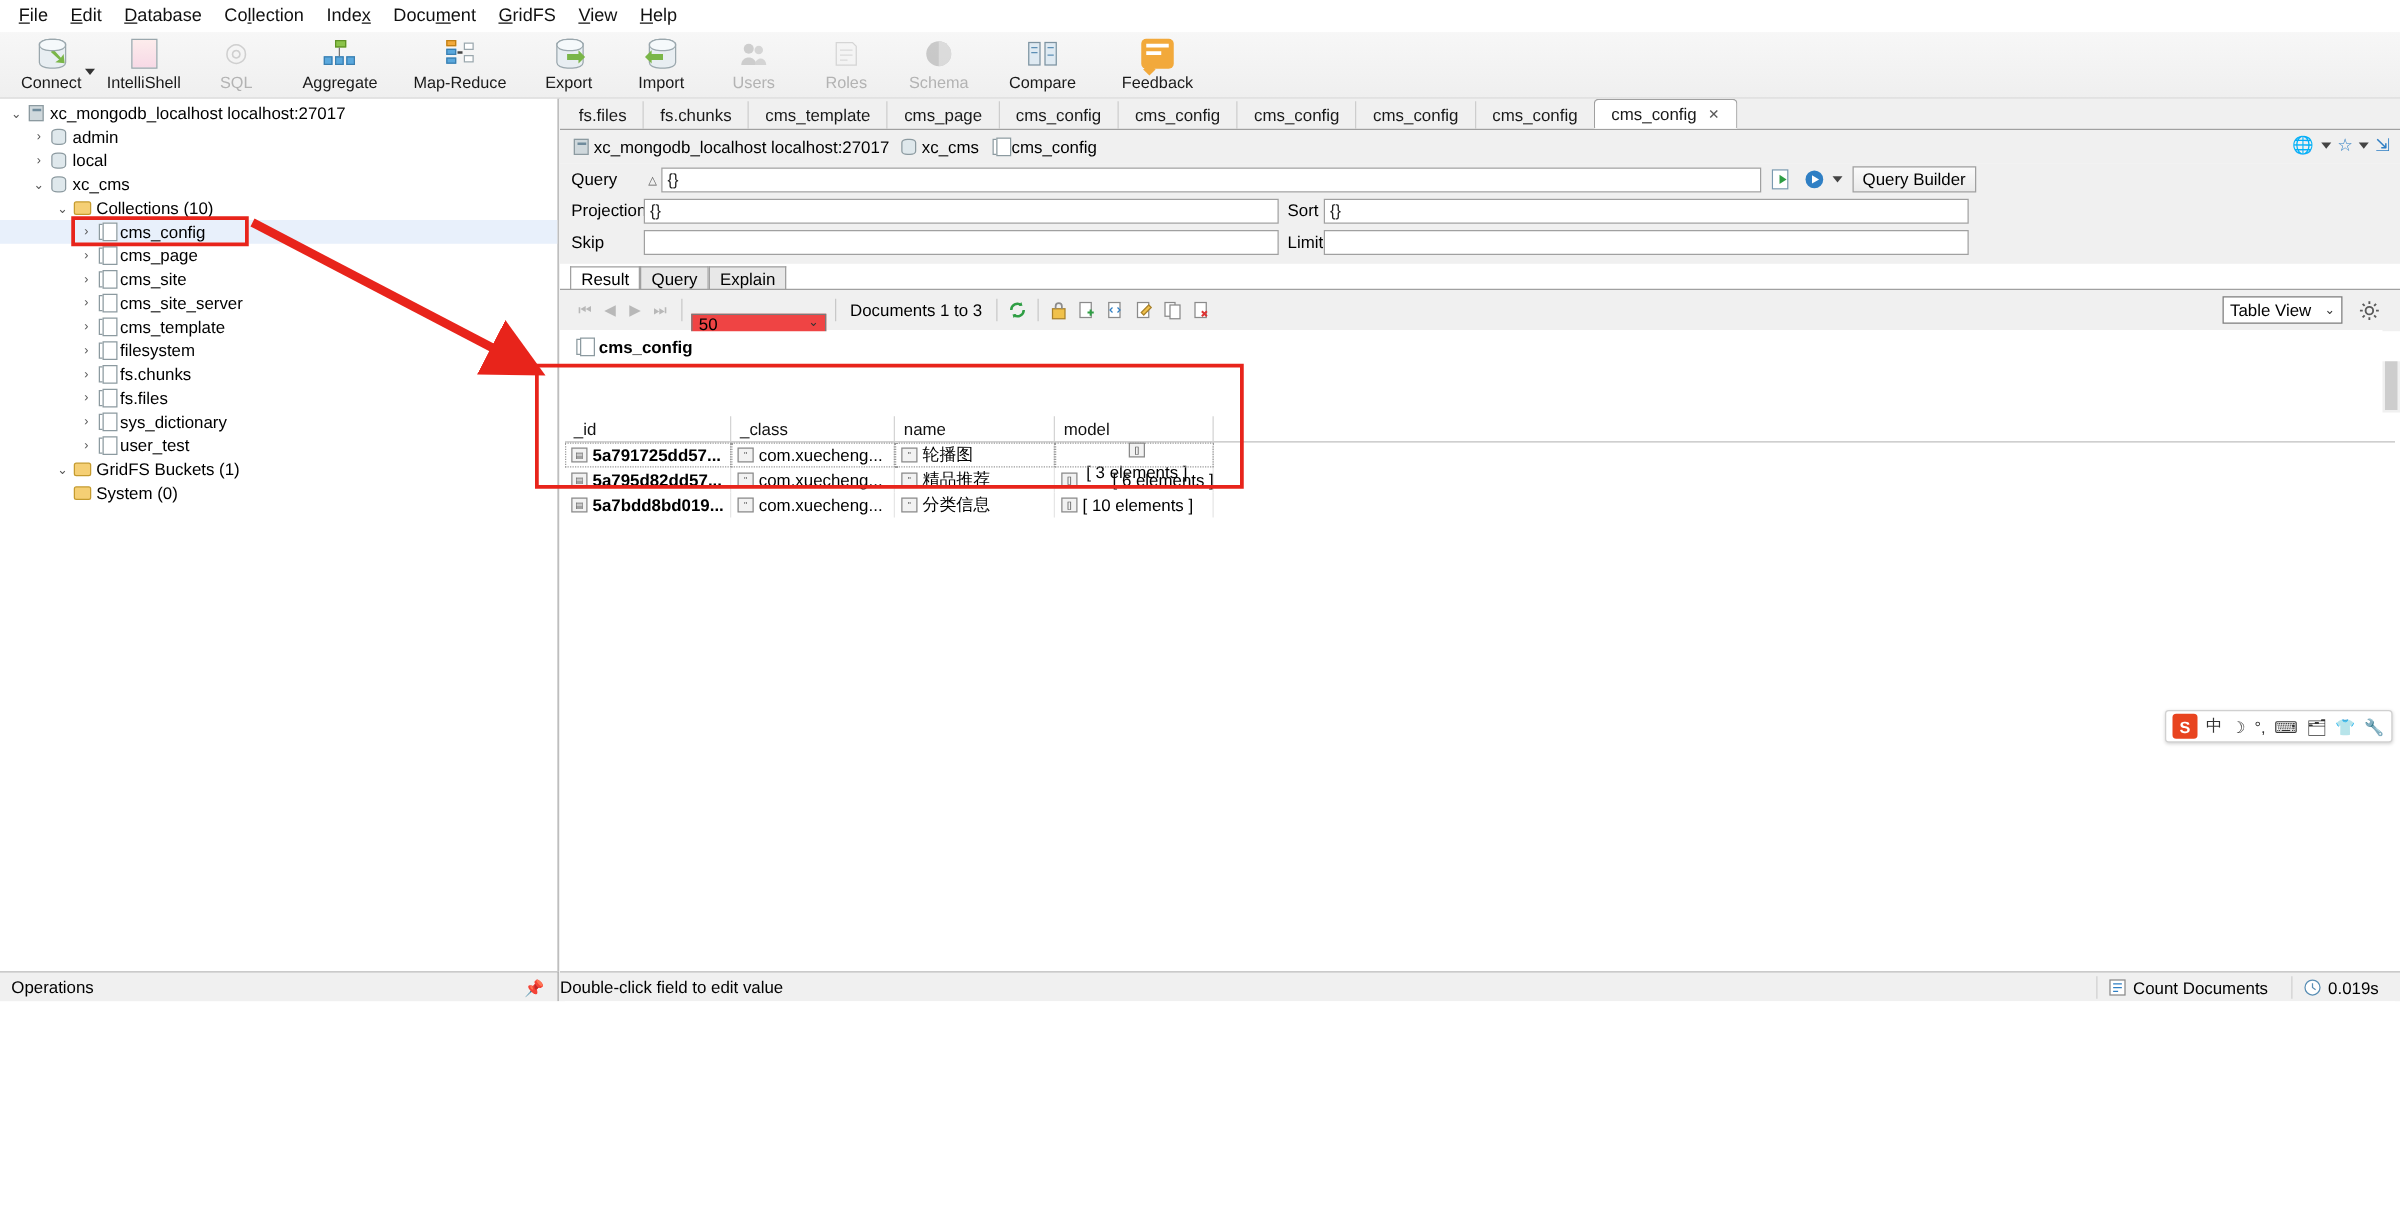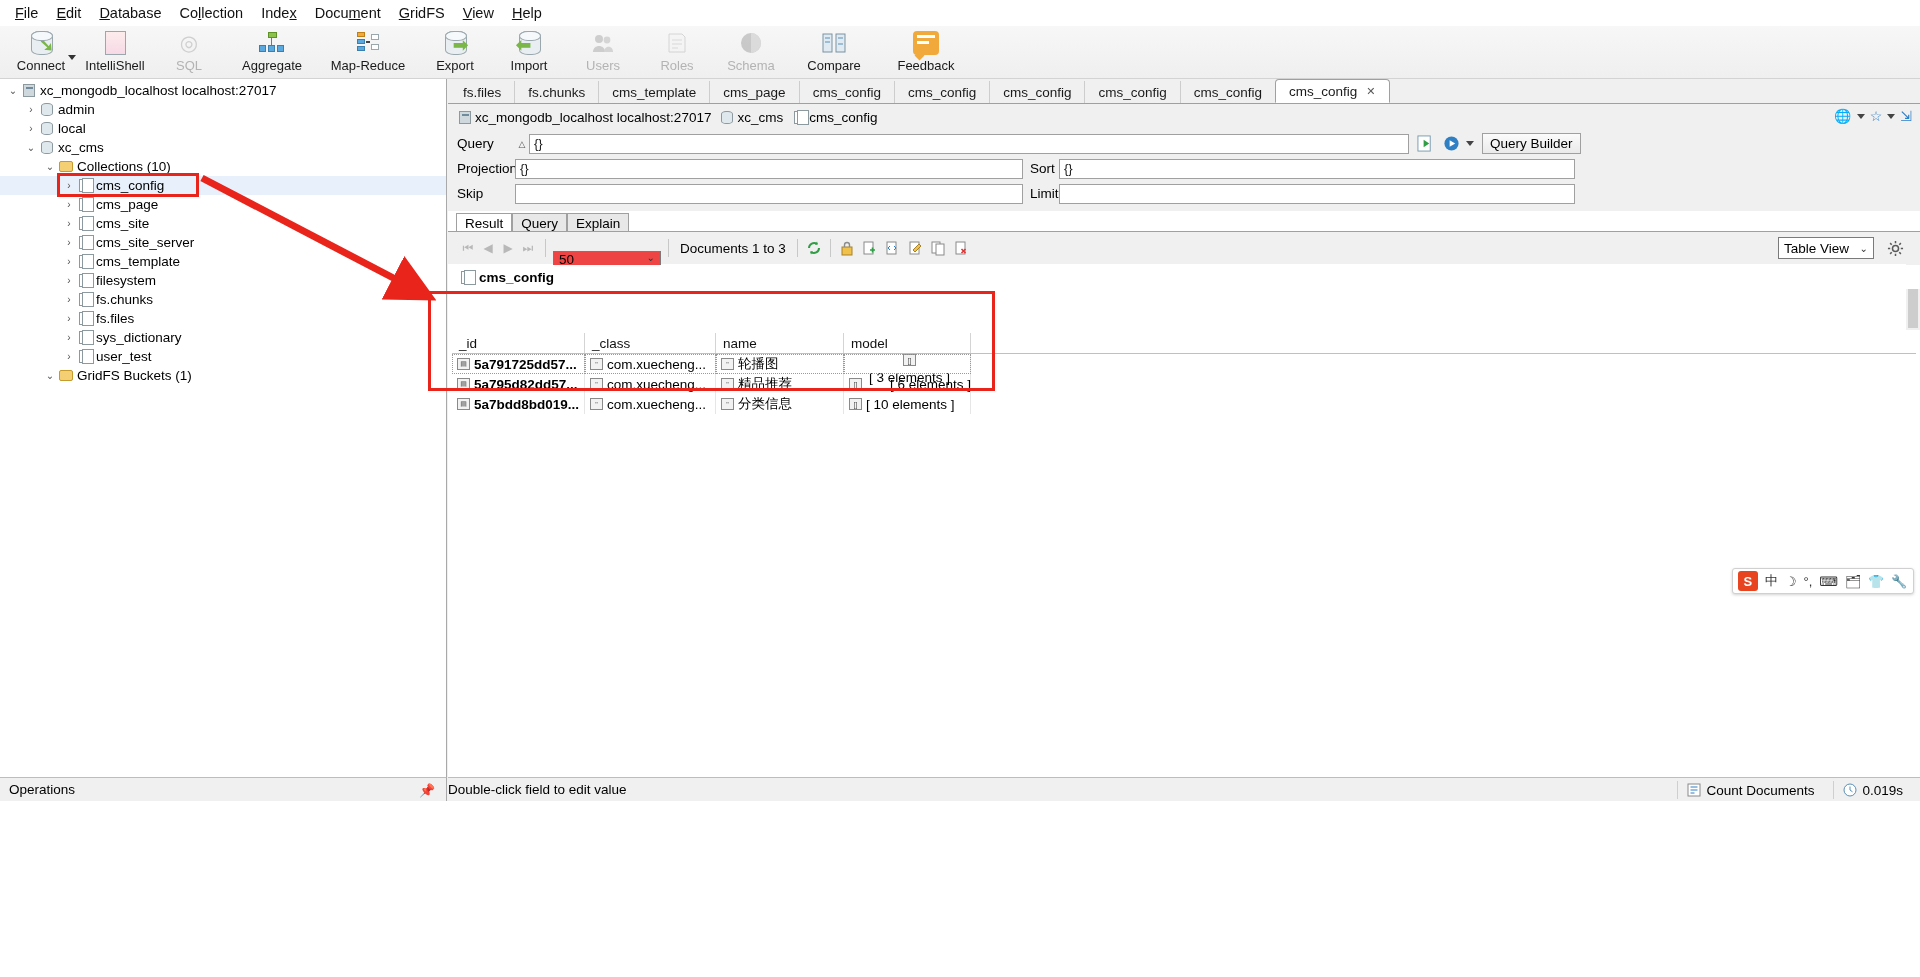--- a/index.html
+++ b/index.html
@@ -448,20 +448,27 @@
         <span class="tlbl">user_test</span>
       </div>
 
       <div class="trow" style="padding-left:43px;">
         <span class="twist">⌄</span>
         <span class="tico">
             <span class="ico-fold"></span>
           </span>
         <span class="tlbl">GridFS Buckets (1)</span>
       </div>
+      <div class="trow" style="padding-left:43px;">
+        <span class="twist"></span>
+        <span class="tico">
+            <span class="ico-fold"></span>
+          </span>
+        <span class="tlbl">System (0)</span>
+      </div>
     </div>
     <div class="sel-box"></div>
   </div>
 
   <div class="right">
 
     <div class="tabbar">
       <div class="tab" style="margin-left:2px;">
           <span>fs.files</span>
         </div>

